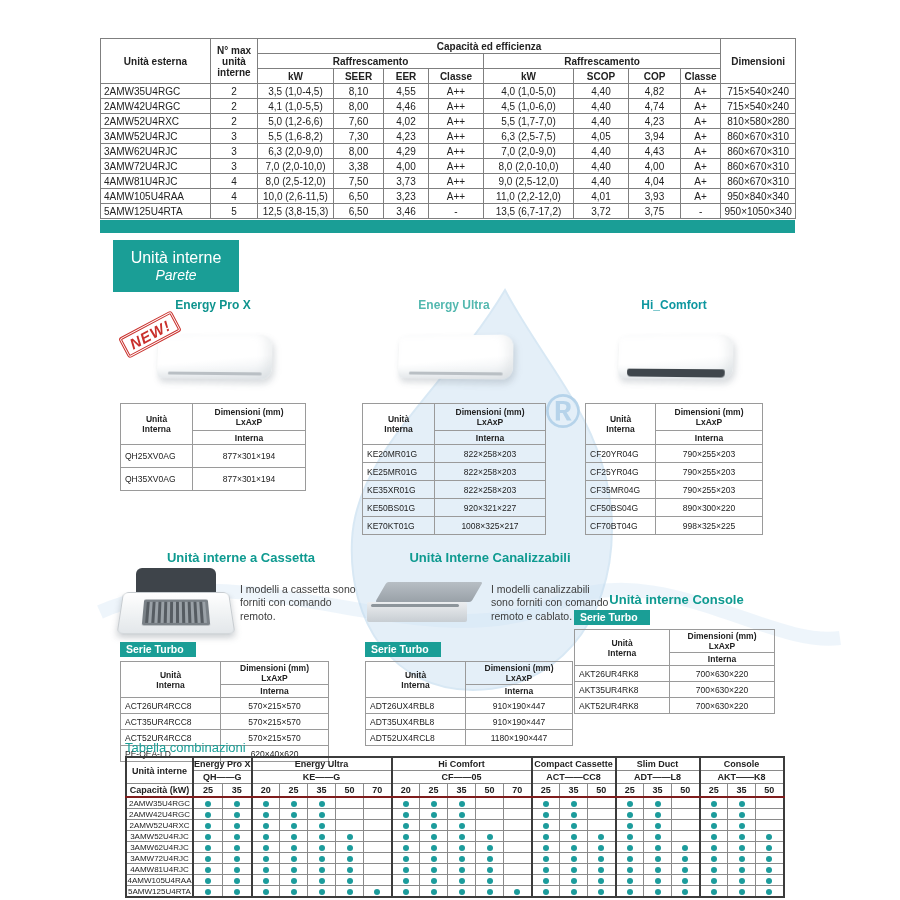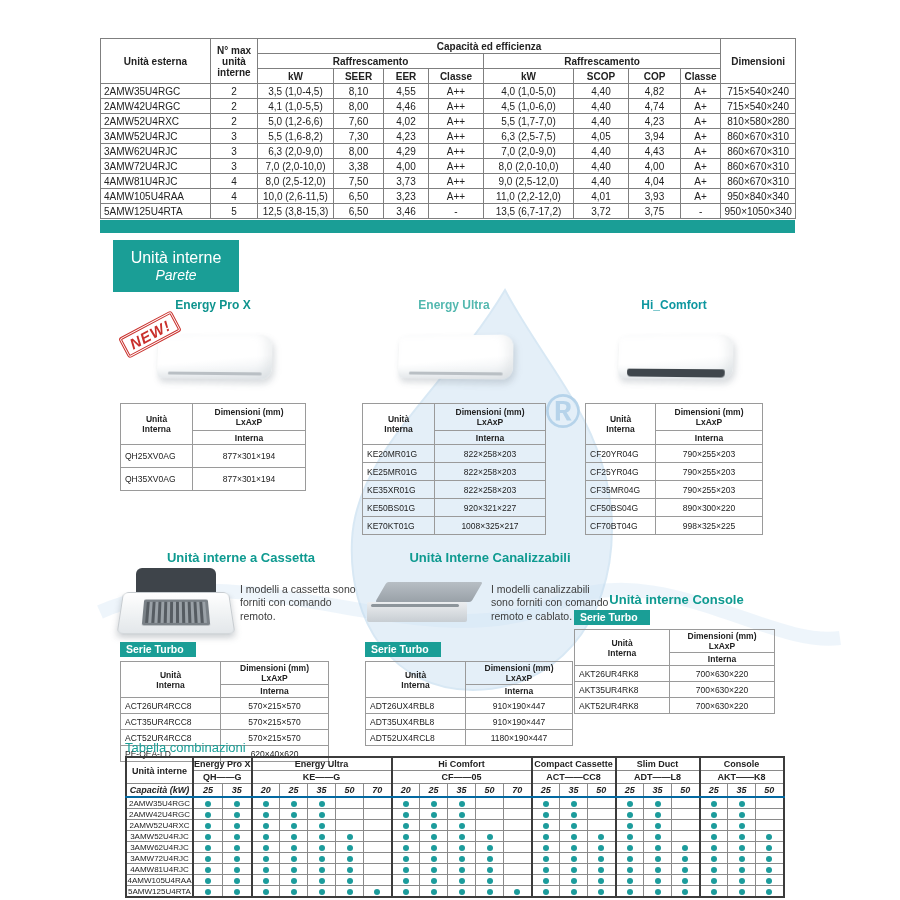--- a/index.html
+++ b/index.html
@@ -84,21 +84,21 @@
 
   
   .combo-title{position:absolute;left:125px;top:740px;z-index:1;font-size:13px;font-weight:normal;color:var(--teal);}
   .combo{position:absolute;left:125px;top:756px;z-index:1;border-collapse:collapse;table-layout:fixed;}
   .combo th,.combo td{border:1px solid #8a8a8a;font-size:9px;padding:0;text-align:center;overflow:hidden;white-space:nowrap;}
   .combo thead th{font-weight:bold;height:12px;}
   .combo tbody td{height:10px;}
   .combo td.model{font-size:8px;}
   .combo .gs{border-left:2px solid #3c3c3c;}
   .combo{border:2px solid #3c3c3c;}
-  .combo thead tr.caprow th{border-bottom:2px solid #0369a1;font-style:italic;}
+  .combo thead tr.caprow th{border-bottom:2px solid #7f1d1d;}
   .dot{display:inline-block;width:6px;height:6px;border-radius:50%;background:var(--dot);vertical-align:middle;}
 </style>
 </head>
 <body>
 
 <div class="page">
 
   <svg class="wm" width="900" height="900" viewBox="0 0 900 900">
     <path d="M100 612 C250 545 420 665 560 602 C660 558 770 648 840 638" fill="none" stroke="#e0edf8" stroke-width="14" opacity="0.55"></path>
     <path d="M505 290 C546 368 612 430 612 528 C612 625 553 690 473 690 C393 690 348 622 352 540 C356 452 448 386 505 290 Z" fill="#cfe3f4" stroke="#b9d6ec" stroke-width="2" opacity="0.55"></path>

